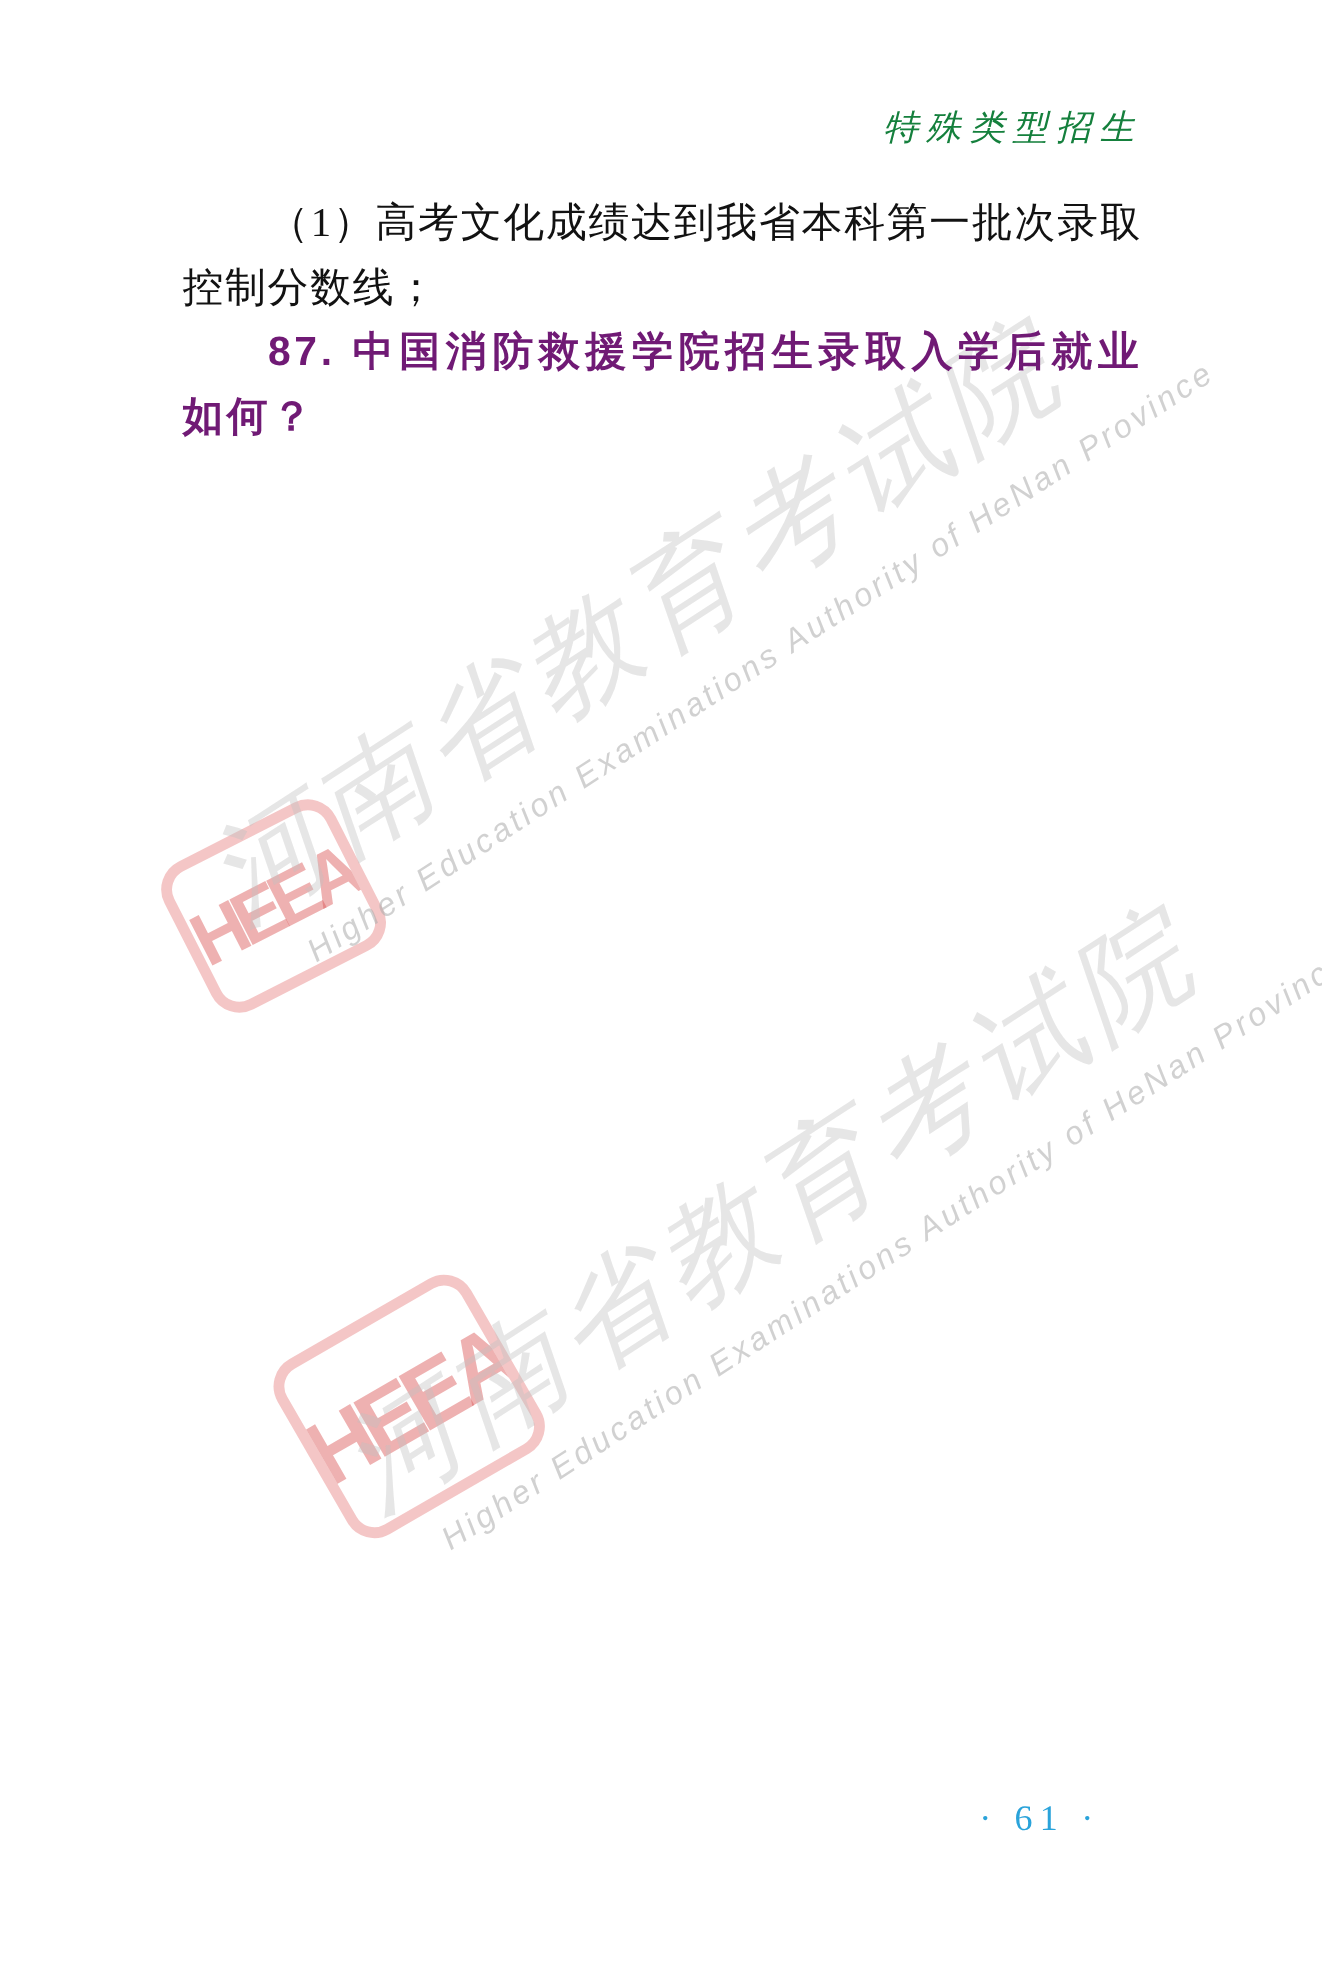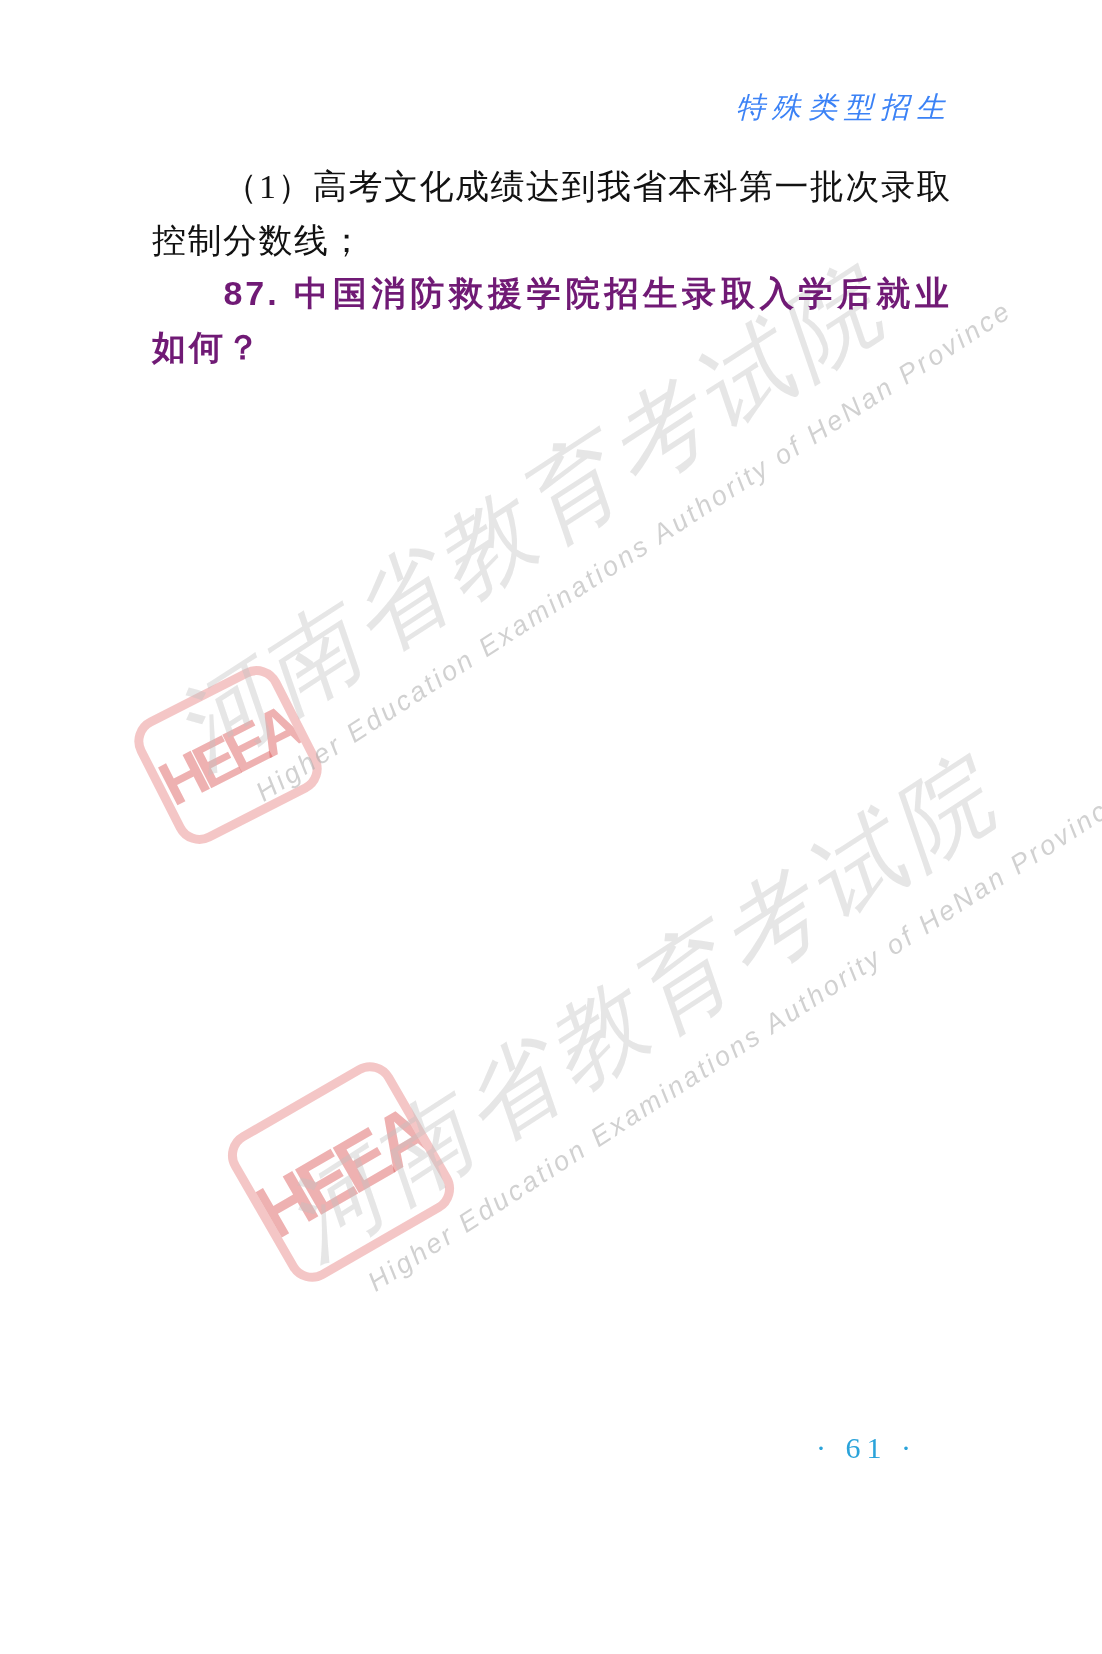--- a/index.html
+++ b/index.html
@@ -66,21 +66,21 @@
   
   .content {
     position: relative;
     z-index: 1;
     padding: 90px 150px 0 152px;
   }
   .page-header {
     text-align: right;
     font-size: 29px;
     line-height: 34px;
-    color: #3b82f6;
+    color: #15803d;
     font-style: italic;
     letter-spacing: 7px;
     margin: 0 0 36px 0;
     font-weight: 500;
   }
   .body-para {
     margin: 0;
     font-size: 34px;
     line-height: 53.5px;
     letter-spacing: 1.5px;
@@ -95,21 +95,21 @@
     letter-spacing: 3px;
     color: #701a75;
     font-weight: bold;
     font-family: "Liberation Sans", "DejaVu Sans", sans-serif;
     text-align: justify;
     text-indent: 2.1em;
   }
   .page-number {
     position: absolute;
     right: 185px;
-    top: 1431px;
+    top: 1499px;
     font-size: 30px;
     letter-spacing: 6px;
     color: #2aa3da;
     z-index: 1;
   }
 </style>
 </head>
 <body>
 
 <div class="page">

